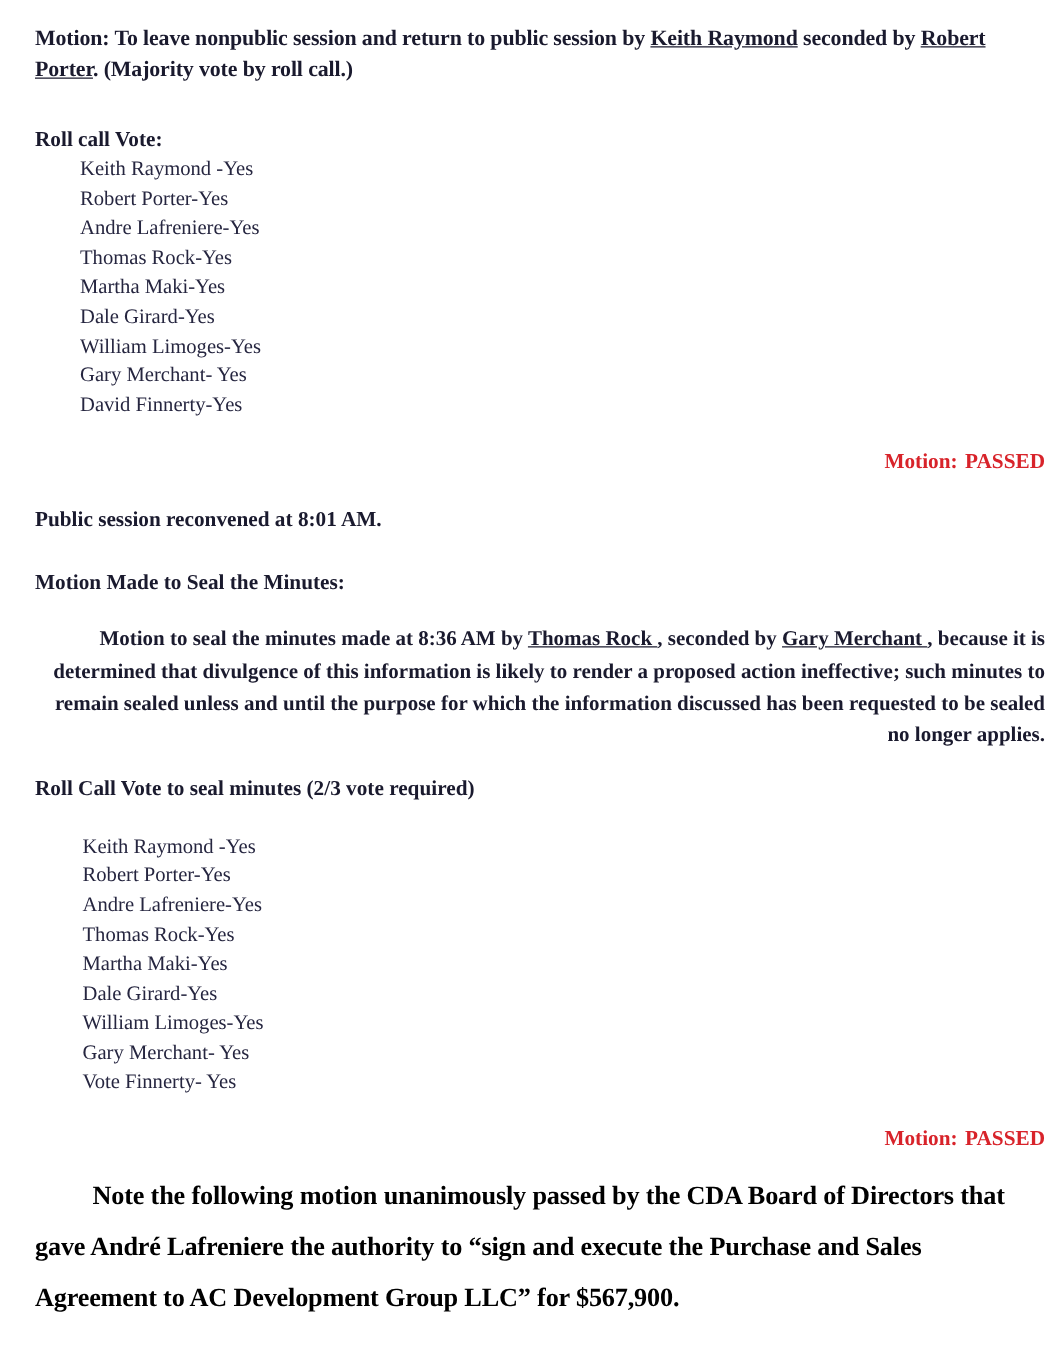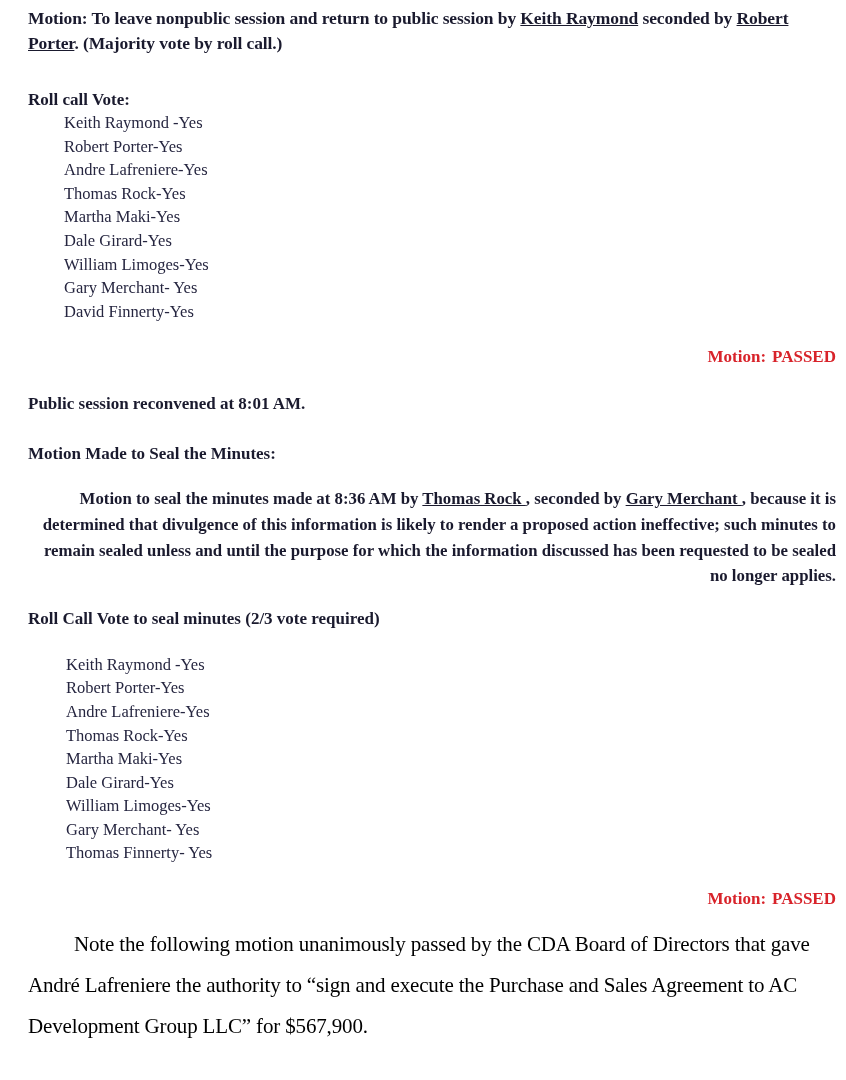--- a/index.html
+++ b/index.html
@@ -11,21 +11,21 @@
     width: 846px;
     height: 1080px;
     overflow: hidden;
     font-family: "Liberation Serif", serif;
     color: #1a1a2e;
   }
   .page {
     position: relative;
     width: 846px;
     height: 1080px;
-    padding: 4px 10px 0 28px;
+    padding: 16px 10px 0 28px;
     box-sizing: border-box;
   }
   .blk {
     font-family: "Liberation Serif", serif;
   }
   .motion-head {
     font-weight: bold;
     font-size: 17.5px;
     line-height: 25px;
     letter-spacing: -0.1px;
@@ -71,21 +71,21 @@
   .para-bold {
     font-weight: bold;
     font-size: 16.8px;
     line-height: 25.6px;
     text-align: right;
   }
   .para-bold .fillin {
     text-decoration: underline;
   }
   .final {
-    font-weight: normal;
+    font-weight: bold;
     font-size: 21px;
     line-height: 41px;
     letter-spacing: -0.15px;
     color: #000000;
   }
   .final .indent { display: inline-block; width: 46px; }
   .vote-indent { padding-left: 2px; }
 </style>
 </head>
 <body>
@@ -141,21 +141,21 @@
 
   <div class="blk vote-list vote-indent">
     <div>Keith Raymond -Yes</div>
     <div>Robert Porter-Yes</div>
     <div>Andre Lafreniere-Yes</div>
     <div>Thomas Rock-Yes</div>
     <div>Martha Maki-Yes</div>
     <div>Dale Girard-Yes</div>
     <div>William Limoges-Yes</div>
     <div>Gary Merchant- Yes</div>
-    <div>Thomas Finnerty- Yes</div>
+    <div>Vote Finnerty- Yes</div>
   </div>
 
   <div class="spacer-22"></div>
 
   <div class="blk passed">
     <span class="label">Motion:</span><span>PASSED</span>
   </div>
 
   <div class="spacer-14"></div>
 

